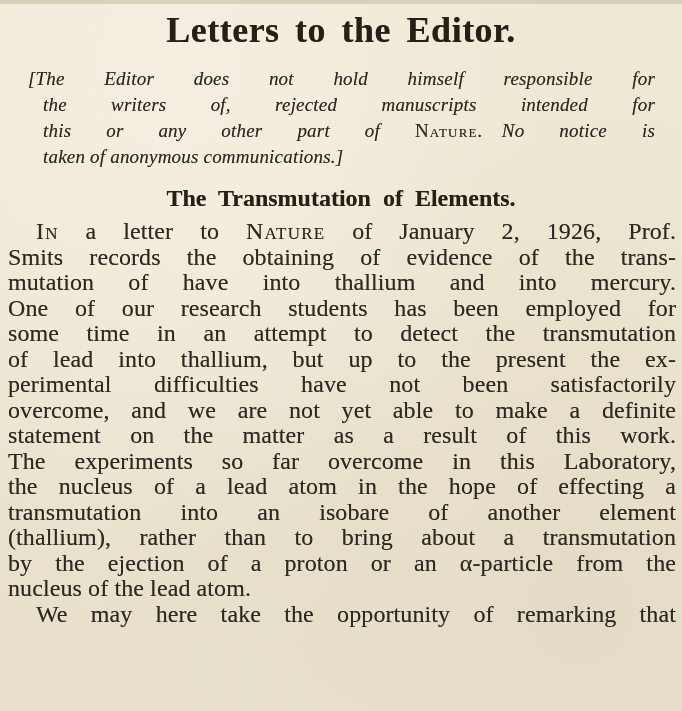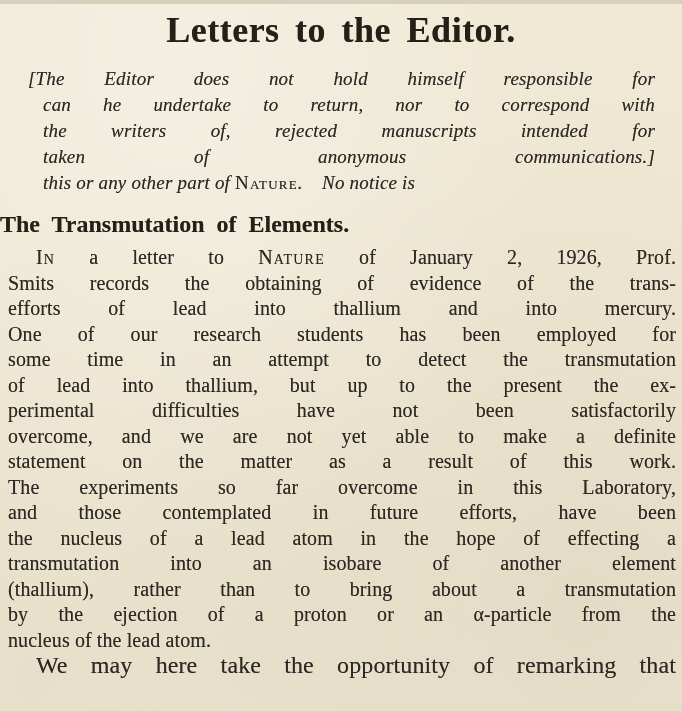--- a/index.html
+++ b/index.html
@@ -63,30 +63,30 @@
     font-variant: small-caps;
     letter-spacing: 1.2px;
   }
 
   
   .heading {
     margin: 15px 0 0;
     font-size: 24px;
     line-height: 26px;
     font-weight: bold;
-    text-align: left;
+    text-align: center;
     word-spacing: 6px;
     color: var(--ink-strong);
     text-shadow: 0 0 0.5px rgba(37,32,23,0.5);
   }
 
   
   .body-text {
     margin: 8px 6px 0 8px;
-    font-size: 20px;
+    font-size: 24px;
     line-height: 25.5px;
     letter-spacing: 0.1px;
   }
   .body-text .tline:first-child { text-indent: 28px; }
 
   
   .partial {
     margin: 0 6px 0 8px;
     font-size: 24px;
     line-height: 25.5px;
@@ -99,40 +99,38 @@
 </style>
 </head>
 <body>
 
 <div class="page">
 
   <h1 class="title">Letters to the Editor.</h1>
 
   <div class="disclaimer">
       <div class="tline"><span>[The Editor does not hold himself responsible for</span></div>
-      <div class="tline"><span>can he undertake to return, nor to correspond with</span></div>
       <div class="tline"><span>the writers of, rejected manuscripts intended for</span></div>
+      <div class="tline"><span>this or any other part of </span><span class="sc">Nature</span><span>. No notice is</span></div>
       <div class="tline"><span>taken of anonymous communications.]</span></div>
-      <div class="tline"><span>this or any other part of </span><span class="sc">Nature</span><span>. No notice is</span></div>
     </div>
 
   <h2 class="heading">The Transmutation of Elements.</h2>
 
   <div class="body-text">
       <div class="tline"><span></span><span class="sc">In</span><span> a letter to </span><span class="sc">Nature</span><span> of January 2, 1926, Prof.</span></div>
       <div class="tline"><span>Smits records the obtaining of evidence of the trans-</span></div>
-      <div class="tline"><span>efforts of lead into thallium and into mercury.</span></div>
+      <div class="tline"><span>mutation of have into thallium and into mercury.</span></div>
       <div class="tline"><span>One of our research students has been employed for</span></div>
       <div class="tline"><span>some time in an attempt to detect the transmutation</span></div>
       <div class="tline"><span>of lead into thallium, but up to the present the ex-</span></div>
       <div class="tline"><span>perimental difficulties have not been satisfactorily</span></div>
       <div class="tline"><span>overcome, and we are not yet able to make a definite</span></div>
       <div class="tline"><span>statement on the matter as a result of this work.</span></div>
       <div class="tline"><span>The experiments so far overcome in this Laboratory,</span></div>
-      <div class="tline"><span>and those contemplated in future efforts, have been</span></div>
       <div class="tline"><span>the nucleus of a lead atom in the hope of effecting a</span></div>
       <div class="tline"><span>transmutation into an isobare of another element</span></div>
       <div class="tline"><span>(thallium), rather than to bring about a transmutation</span></div>
       <div class="tline"><span>by the ejection of a proton or an α-particle from the</span></div>
       <div class="tline"><span>nucleus of the lead atom.</span></div>
     </div>
 
   <div class="partial">
     <div class="tline"><span>We may here take the opportunity of remarking that</span></div>
   </div>

